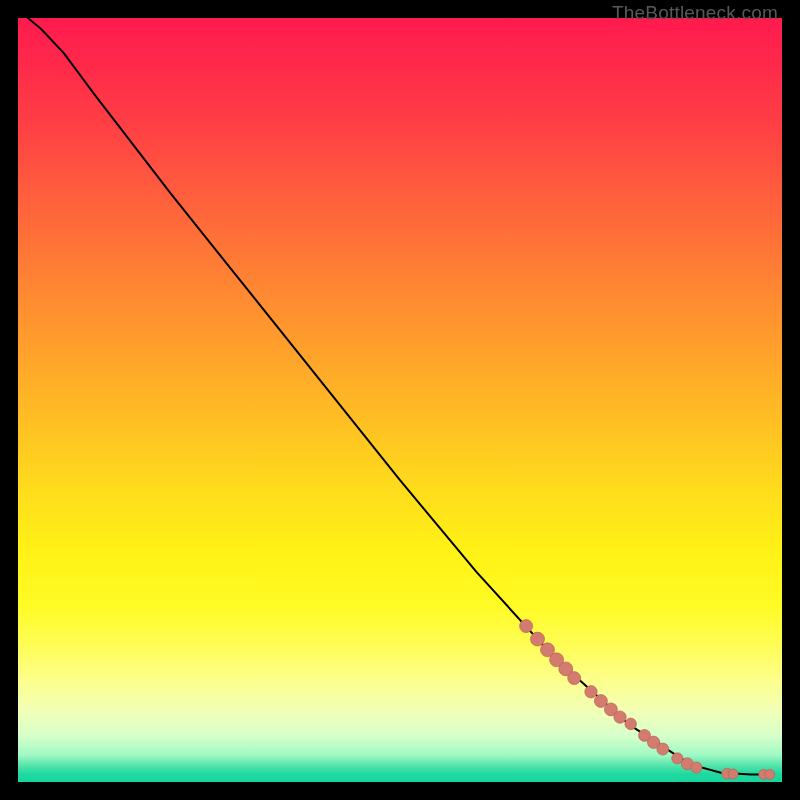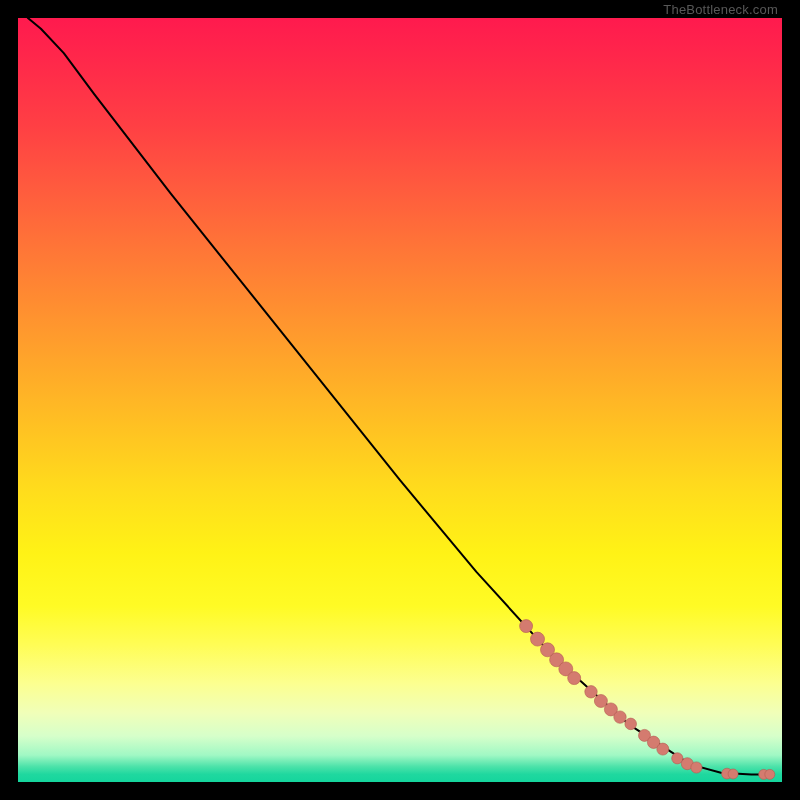--- a/index.html
+++ b/index.html
@@ -44,21 +44,21 @@
       #4be2a9 98%,
       #1fd89f 99%,
       #15d59d 100%
     );
   }
   .watermark {
     position: absolute;
     top: 2px;
     right: 22px;
     color: #585858;
-    font-size: 13px;
+    font-size: 19px;
     font-weight: 500;
     letter-spacing: 0.2px;
     font-family: Arial, Helvetica, sans-serif;
   }
   svg.overlay {
     position: absolute;
     left: 0;
     top: 0;
     width: 764px;
     height: 764px;

